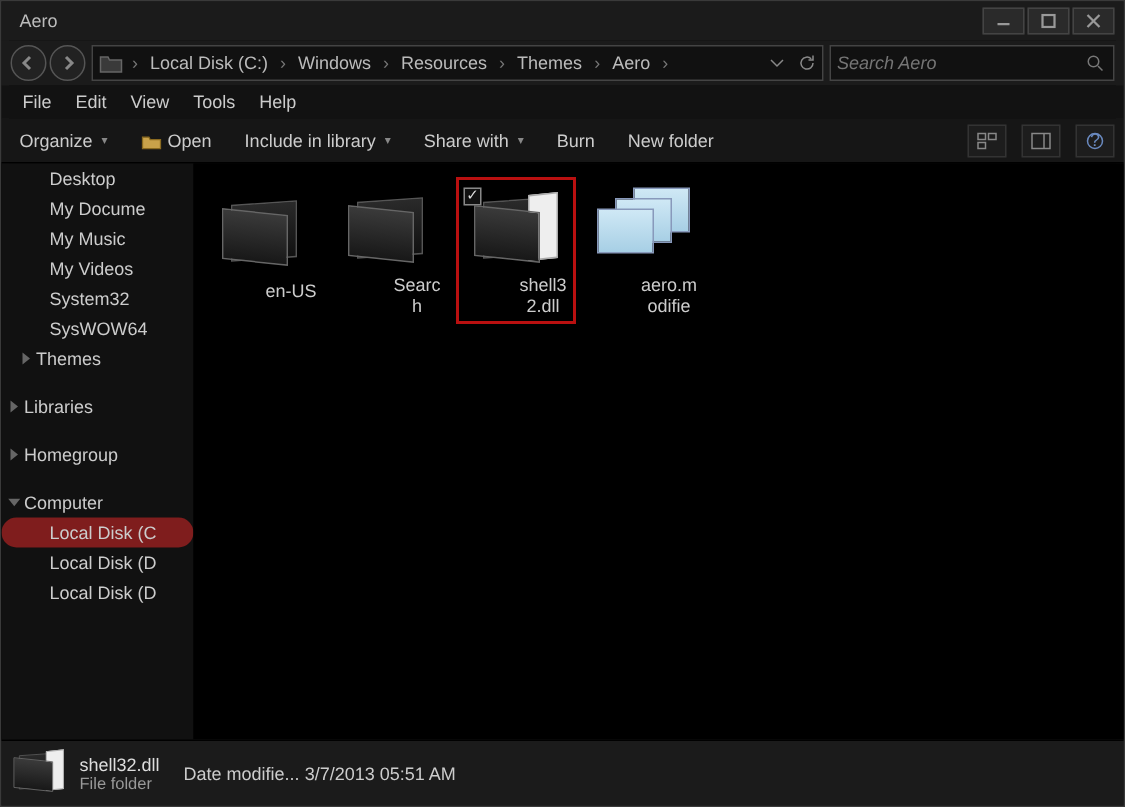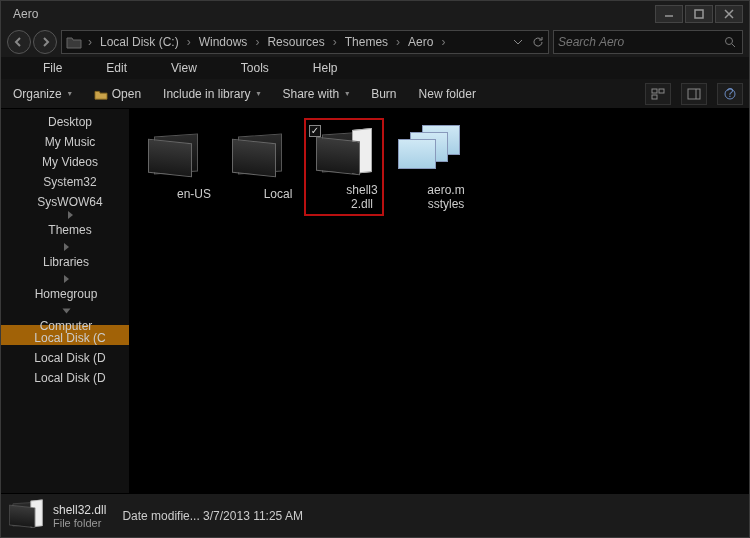--- a/index.html
+++ b/index.html
@@ -23,35 +23,35 @@
 .address .sep { color: #777; width: 8px; text-align: center; }
 .address .folder-ic { margin: 0 4px; display: flex; }
 .addr-tail { margin-left: auto; display: flex; align-items: center; gap: 0; }
 .addr-tail .dd, .addr-tail .refresh { width: 20px; height: 22px; display: flex; align-items: center; justify-content: center; cursor: pointer; }
 .search { width: 190px; height: 24px; background: #111; border: 1px solid #444; display: flex; align-items: center; padding: 0 4px; }
 .search input { flex: 1; background: transparent; border: none; outline: none; color: #ec4899; font-style: italic; }
 .search .mag { width: 16px; height: 16px; display: flex; align-items: center; justify-content: center; }
 
 
 .menubar { height: 22px; background: #121212; display: flex; align-items: center; padding: 0 6px; gap: 0; }
-.menubar .menuitem { padding: 3px 8px; cursor: pointer; color: #ccc; margin-left: 28px; }
+.menubar .menuitem { padding: 3px 8px; cursor: pointer; color: #ccc; }
 
 
 .toolbar { height: 30px; background: #161616; border-bottom: 1px solid #000; display: flex; align-items: center; padding: 0 6px; gap: 10px; }
 .tool { display: flex; align-items: center; gap: 4px; padding: 3px 6px; cursor: pointer; color: #ccc; }
 .tool .caret { font-size: 8px; color: #888; margin-left: 2px; }
 .tool .open-ic svg { width: 14px; height: 12px; }
 .toolspacer { flex: 1; }
 .viewbtn { width: 26px; height: 22px; border: 1px solid #333; background: #1d1d1d; display: flex; align-items: center; justify-content: center; cursor: pointer; }
 
 
 .body { flex: 1; display: flex; min-height: 0; background: #000; }
 .tree { width: 128px; background: #111; overflow: hidden; }
-.tree .node { display: flex; align-items: center; gap: 4px; padding: 2px 4px 2px 14px; height: 20px; white-space: nowrap; cursor: pointer; color: #bbb; flex-direction: column; }
-.tree .node.selected { background: #a16207; }
+.tree .node { display: flex; align-items: center; gap: 4px; padding: 2px 4px 2px 14px; height: 20px; white-space: nowrap; cursor: pointer; color: #bbb; }
+.tree .node.selected { background: #7f1d1d; border-radius: 10px; }
 .tree .node.head { padding-left: 6px; color: #ddd; }
 .tree .gap { height: 12px; }
 .tree .tri { width: 0; height: 0; border-top: 4px solid transparent; border-bottom: 4px solid transparent; border-left: 5px solid #666; display: inline-block; }
 .tree .tri.open { transform: rotate(90deg); }
 .tree .fic { width: 14px; height: 12px; display: inline-block; }
 
 .content { flex: 1; background: #000; display: flex; align-content: flex-start; flex-wrap: wrap; padding: 10px 8px; gap: 6px; }
 .item { width: 78px; height: 96px; display: flex; flex-direction: column; align-items: center; justify-content: flex-start; padding: 4px 2px; text-align: center; cursor: pointer; }
 .item .thumb { width: 66px; height: 60px; display: flex; align-items: center; justify-content: center; }
 .item .label { color: #ccc; line-height: 14px; word-break: break-word; margin-top: 4px; margin-left: 36px; }
@@ -223,20 +223,24 @@
 
   <div class="body">
 
     <div class="tree">
       <div class="node">
           <span class="fic"></span>
           <span>Desktop</span>
         </div>
       <div class="node">
           <span class="fic"></span>
+          <span>My Docume</span>
+        </div>
+      <div class="node">
+          <span class="fic"></span>
           <span>My Music</span>
         </div>
       <div class="node">
           <span class="fic"></span>
           <span>My Videos</span>
         </div>
       <div class="node">
           <span class="fic"></span>
           <span>System32</span>
         </div>
@@ -287,21 +291,21 @@
           </div>
         <div class="label">en-US</div>
       </div>
       <div class="item">
         <div class="thumb">
             <div class="folder-thumb">
               <div class="back"></div>
               <div class="front"></div>
             </div>
           </div>
-        <div class="label">Local</div>
+        <div class="label">Search</div>
       </div>
       <div class="item selected">
         <div class="checkwrap">
             <div class="check">✓</div>
           </div>
         <div class="thumb">
             <div class="folder-thumb">
               <div class="back"></div>
               <div class="sheet"></div>
               <div class="front"></div>
@@ -310,36 +314,36 @@
         <div class="label">shell32.dll</div>
       </div>
       <div class="item">
         <div class="thumb">
             <div class="ms-thumb">
               <div class="pane p3"></div>
               <div class="pane p2"></div>
               <div class="pane p1"></div>
             </div>
           </div>
-        <div class="label">aero.msstyles</div>
+        <div class="label">aero.modifie</div>
       </div>
     </div>
   </div>
 
   <div class="details">
     <div class="bigthumb">
         <div class="folder-thumb">
           <div class="back"></div>
           <div class="sheet"></div>
           <div class="front"></div>
         </div>
       </div>
     <div class="dtext">
       <span class="dname">shell32.dll</span>
       <span class="dtype">File folder</span>
     </div>
     <div class="meta">
       <span>Date modifie...</span>
-      <span>3/7/2013 11:25 AM</span>
+      <span>3/7/2013 05:51 AM</span>
     </div>
   </div>
 
 </div>
 
 </body></html>

